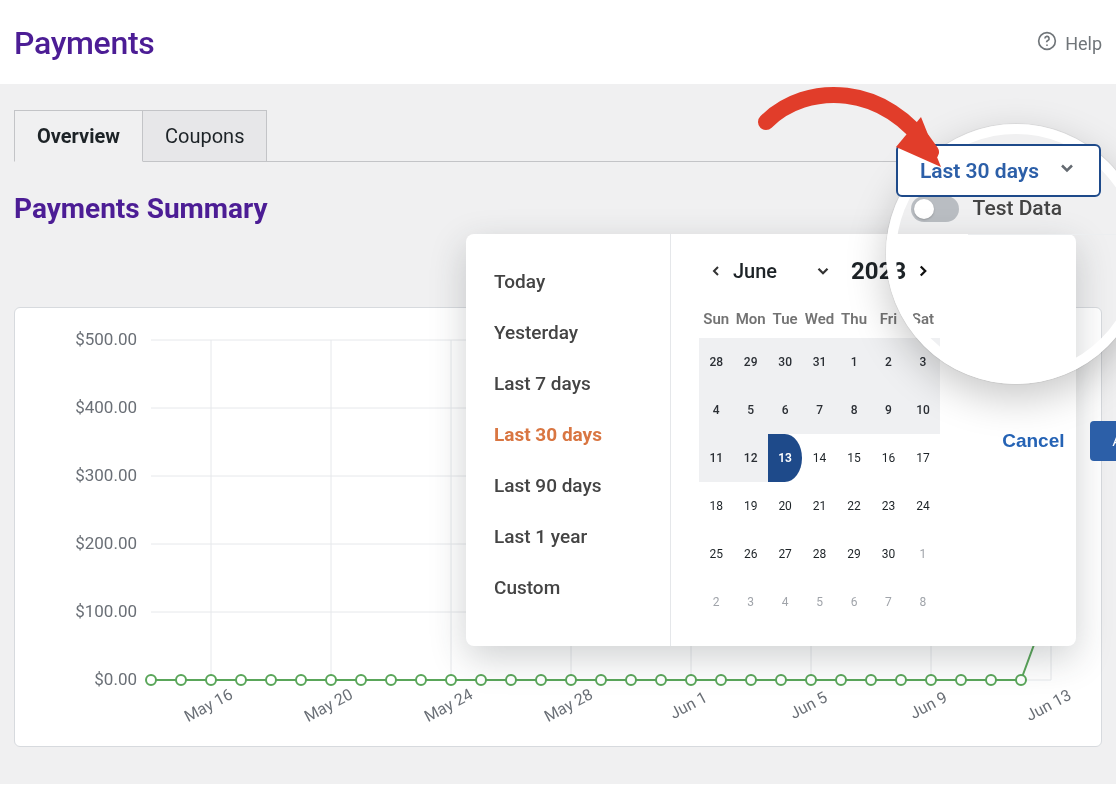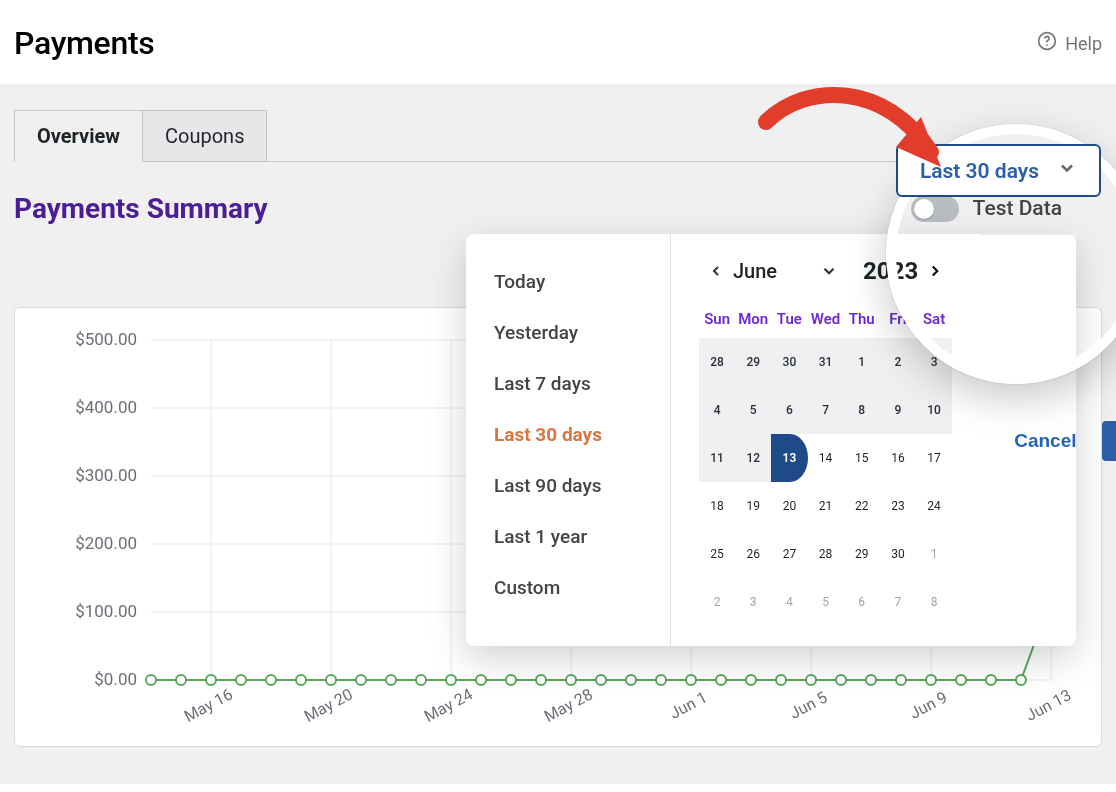--- a/index.html
+++ b/index.html
@@ -11,21 +11,21 @@
     --blue:#2c5fa8;
     --blue-dark:#1e4a8a;
     --orange:#d97642;
     --green:#5aa65a;
   }
   *{box-sizing:border-box}
   body{margin:0;font-family:-apple-system,BlinkMacSystemFont,'Segoe UI',Roboto,sans-serif;color:var(--ink);background:#fff;width:1116px;height:792px;overflow:hidden}
 
   
   .header-bar{display:flex;align-items:center;justify-content:space-between;padding:24px 14px 22px 14px}
-  .page-title{font-size:32px;font-weight:500;letter-spacing:-.3px;color:#000000}
+  .page-title{font-size:32px;font-weight:500;letter-spacing:-.3px;color:#4c1d95}
   .help{display:flex;align-items:center;gap:8px;color:#707579;font-size:18px}
   .help svg{width:20px;height:20px}
 
   
   .work-area{background:var(--bg);padding:26px 14px 12px;min-height:700px;position:relative}
 
   
   .tabs{display:flex;border-bottom:1px solid var(--border2)}
   .tab{padding:13px 22px;font-size:20px;border:1px solid var(--border2);margin-bottom:-1px;background:#e7e7e9;cursor:pointer}
   .tab+.tab{border-left:none}
@@ -48,28 +48,28 @@
 
   
   .picker{position:absolute;top:150px;right:40px;width:610px;background:#fff;border-radius:8px;box-shadow:0 12px 36px rgba(43,48,55,.22);z-index:25;display:flex;flex-direction:row}
   .picker-body{display:flex}
   .presets{flex:0 0 205px;border-right:1px solid #e5e7ea;padding:22px 0}
   .preset{padding:14px 28px;font-size:19px;font-weight:500;color:#444;cursor:pointer}
   .preset.selected{color:var(--orange);font-weight:700}
 
   .cal{flex:1;padding:20px 28px}
   .cal-head{display:flex;align-items:center;justify-content:space-between;margin-bottom:12px}
-  .cal-title{font-size:20px;flex:1;text-align:center;display:flex;align-items:center;justify-content:center;gap:25px}
+  .cal-title{font-size:20px;flex:1;text-align:center;display:flex;align-items:center;justify-content:center;gap:19px}
   .cal-title .yr{font-size:24px;font-weight:700}
   .cal-title .mo{font-size:20px;font-weight:500;margin-right:18px}
   .nav-btn{width:34px;height:34px;display:flex;align-items:center;justify-content:center;cursor:pointer}
   .yr-chev{display:inline-flex}
 
   .grid{display:grid;grid-template-columns:repeat(7,1fr);text-align:center}
-  .dow{font-size:15px;font-weight:600;color:#6d28d9;padding:10px 0}
+  .dow{font-size:15px;font-weight:600;color:#737373;padding:10px 0}
   .cell{font-size:12px;height:48px;display:flex;align-items:center;justify-content:center;cursor:pointer;position:relative}
   .cell.out{color:#a0a4aa}
   .cell.in-range{background:#eff0f2;color:#2b2f35;font-weight:500}
   .cell.end{background:var(--blue-dark);color:#fff;font-weight:600;border-top-right-radius:50%;border-bottom-right-radius:50%}
 
   .picker-foot{display:flex;justify-content:flex-end;align-items:center;gap:20px;padding:18px 28px;border-top:1px solid #eceef0}
   .btn-cancel{background:none;border:none;color:#2563b5;font-size:19px;font-weight:600;cursor:pointer}
   .btn-apply{background:var(--blue);color:#fff;border:none;font-size:14px;font-weight:400;padding:12px 22px;border-radius:4px;cursor:pointer}
 
   

